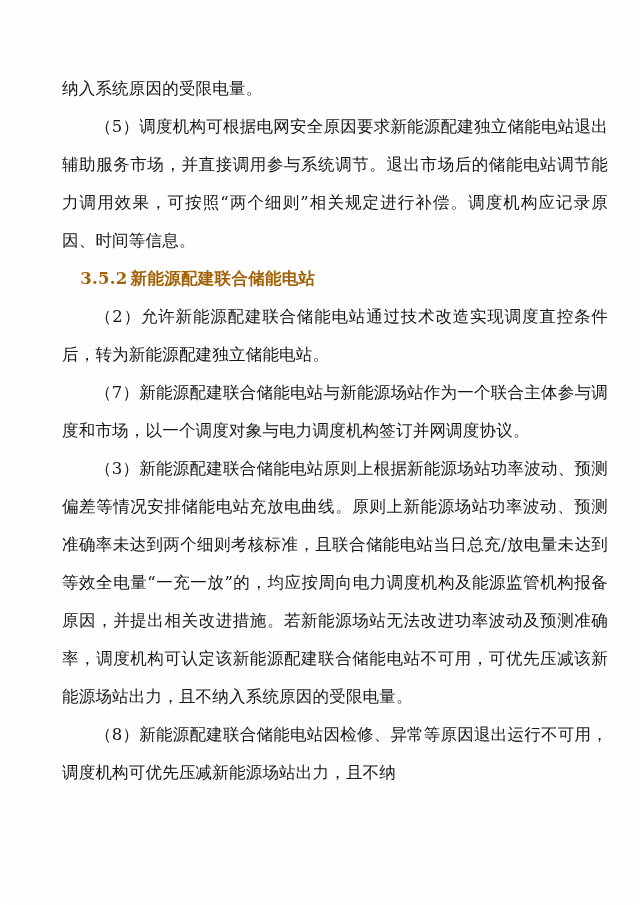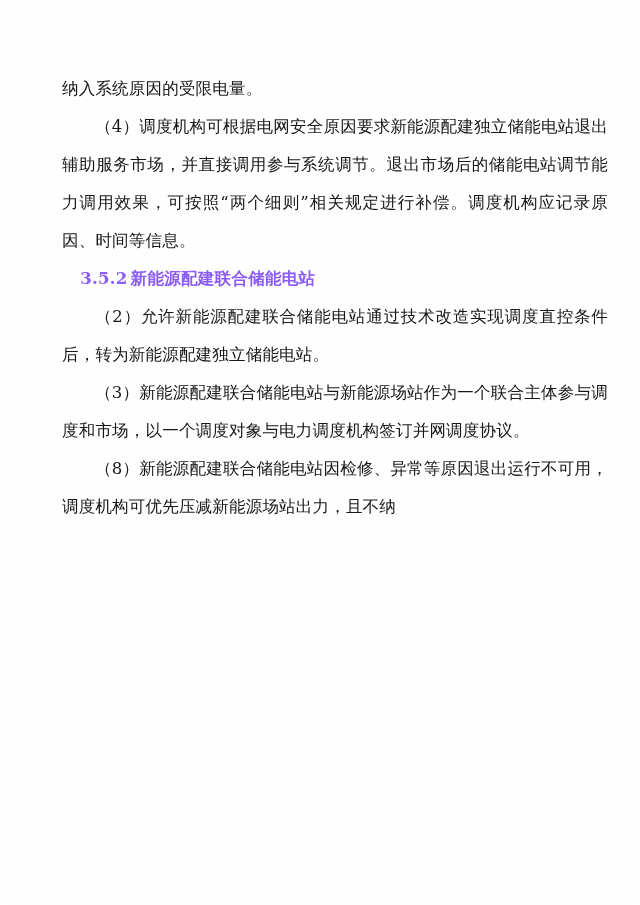--- a/index.html
+++ b/index.html
@@ -39,42 +39,43 @@
     text-indent: 0;
   }
   .heading {
     margin: 0;
     font-size: 16.5px;
     font-weight: bold;
     font-family: "DejaVu Sans", "Liberation Sans", sans-serif;
     line-height: 38px;
     text-indent: 1.1em;
     letter-spacing: 0.3px;
-    color: #8b5cf6;
+    color: #a16207;
   }
   .heading .num {
     font-family: "DejaVu Serif", "Liberation Serif", serif;
     margin-right: 3px;
   }
 </style>
 </head>
 <body>
 
 <div class="page">
   <div class="doc-body">
 
     <p class="para noindent">纳入系统原因的受限电量。</p>
 
-    <p class="para">（4）调度机构可根据电网安全原因要求新能源配建独立储能电站退出辅助服务市场，并直接调用参与系统调节。退出市场后的储能电站调节能力调用效果，可按照“两个细则”相关规定进行补偿。调度机构应记录原因、时间等信息。</p>
+    <p class="para">（5）调度机构可根据电网安全原因要求新能源配建独立储能电站退出辅助服务市场，并直接调用参与系统调节。退出市场后的储能电站调节能力调用效果，可按照“两个细则”相关规定进行补偿。调度机构应记录原因、时间等信息。</p>
 
     <h3 class="heading">
       <span class="num">3.5.2</span><span>新能源配建联合储能电站</span>
     </h3>
 
     <p class="para">（2）允许新能源配建联合储能电站通过技术改造实现调度直控条件后，转为新能源配建独立储能电站。</p>
 
-    <p class="para">（3）新能源配建联合储能电站与新能源场站作为一个联合主体参与调度和市场，以一个调度对象与电力调度机构签订并网调度协议。</p>
+    <p class="para">（7）新能源配建联合储能电站与新能源场站作为一个联合主体参与调度和市场，以一个调度对象与电力调度机构签订并网调度协议。</p>
 
+    <p class="para">（3）新能源配建联合储能电站原则上根据新能源场站功率波动、预测偏差等情况安排储能电站充放电曲线。原则上新能源场站功率波动、预测准确率未达到两个细则考核标准，且联合储能电站当日总充/放电量未达到等效全电量“一充一放”的，均应按周向电力调度机构及能源监管机构报备原因，并提出相关改进措施。若新能源场站无法改进功率波动及预测准确率，调度机构可认定该新能源配建联合储能电站不可用，可优先压减该新能源场站出力，且不纳入系统原因的受限电量。</p>
 
     <p class="para">（8）新能源配建联合储能电站因检修、异常等原因退出运行不可用，调度机构可优先压减新能源场站出力，且不纳</p>
 
   </div>
 </div>
 
 </body></html>

